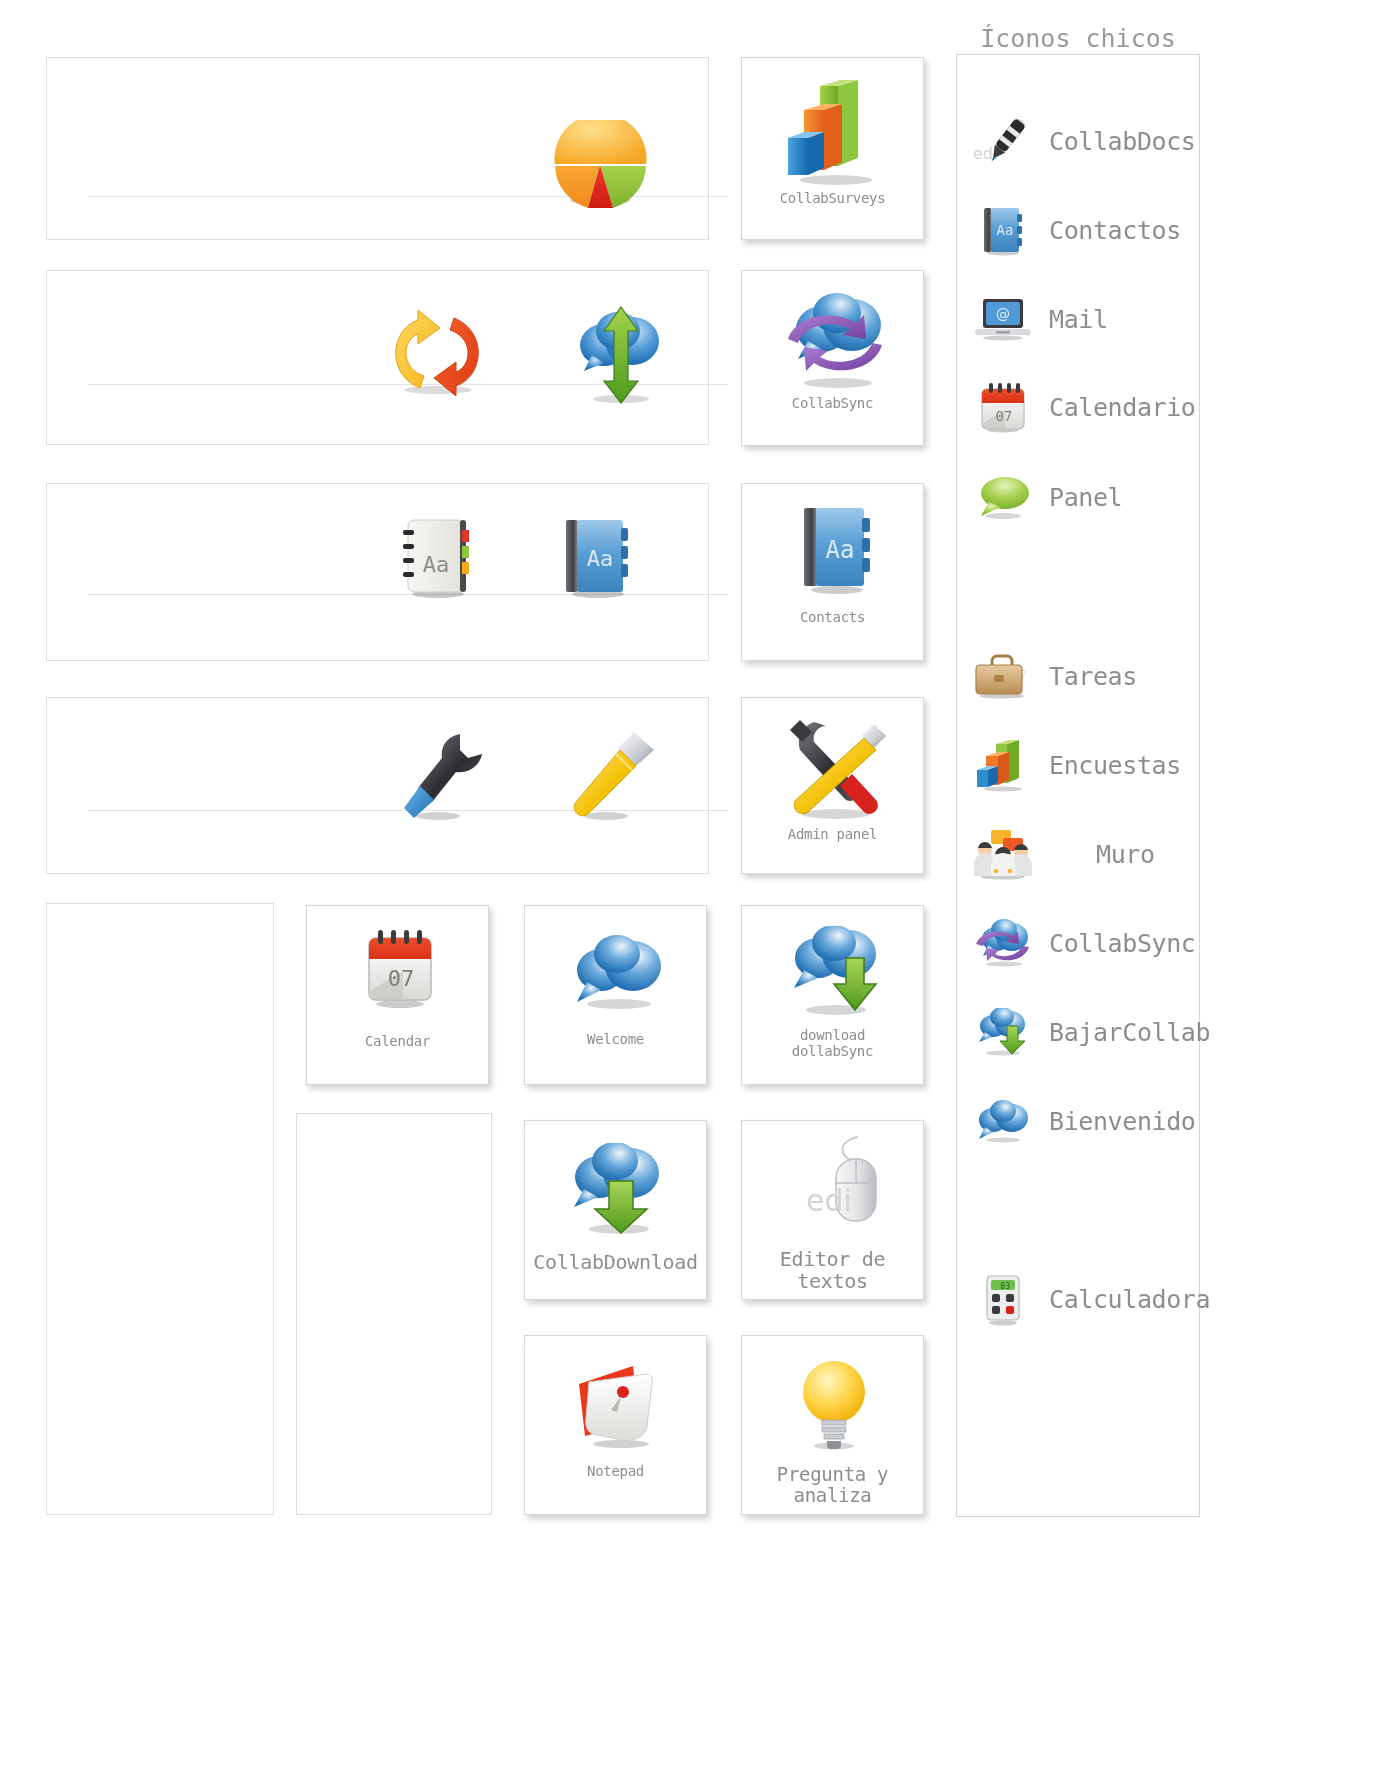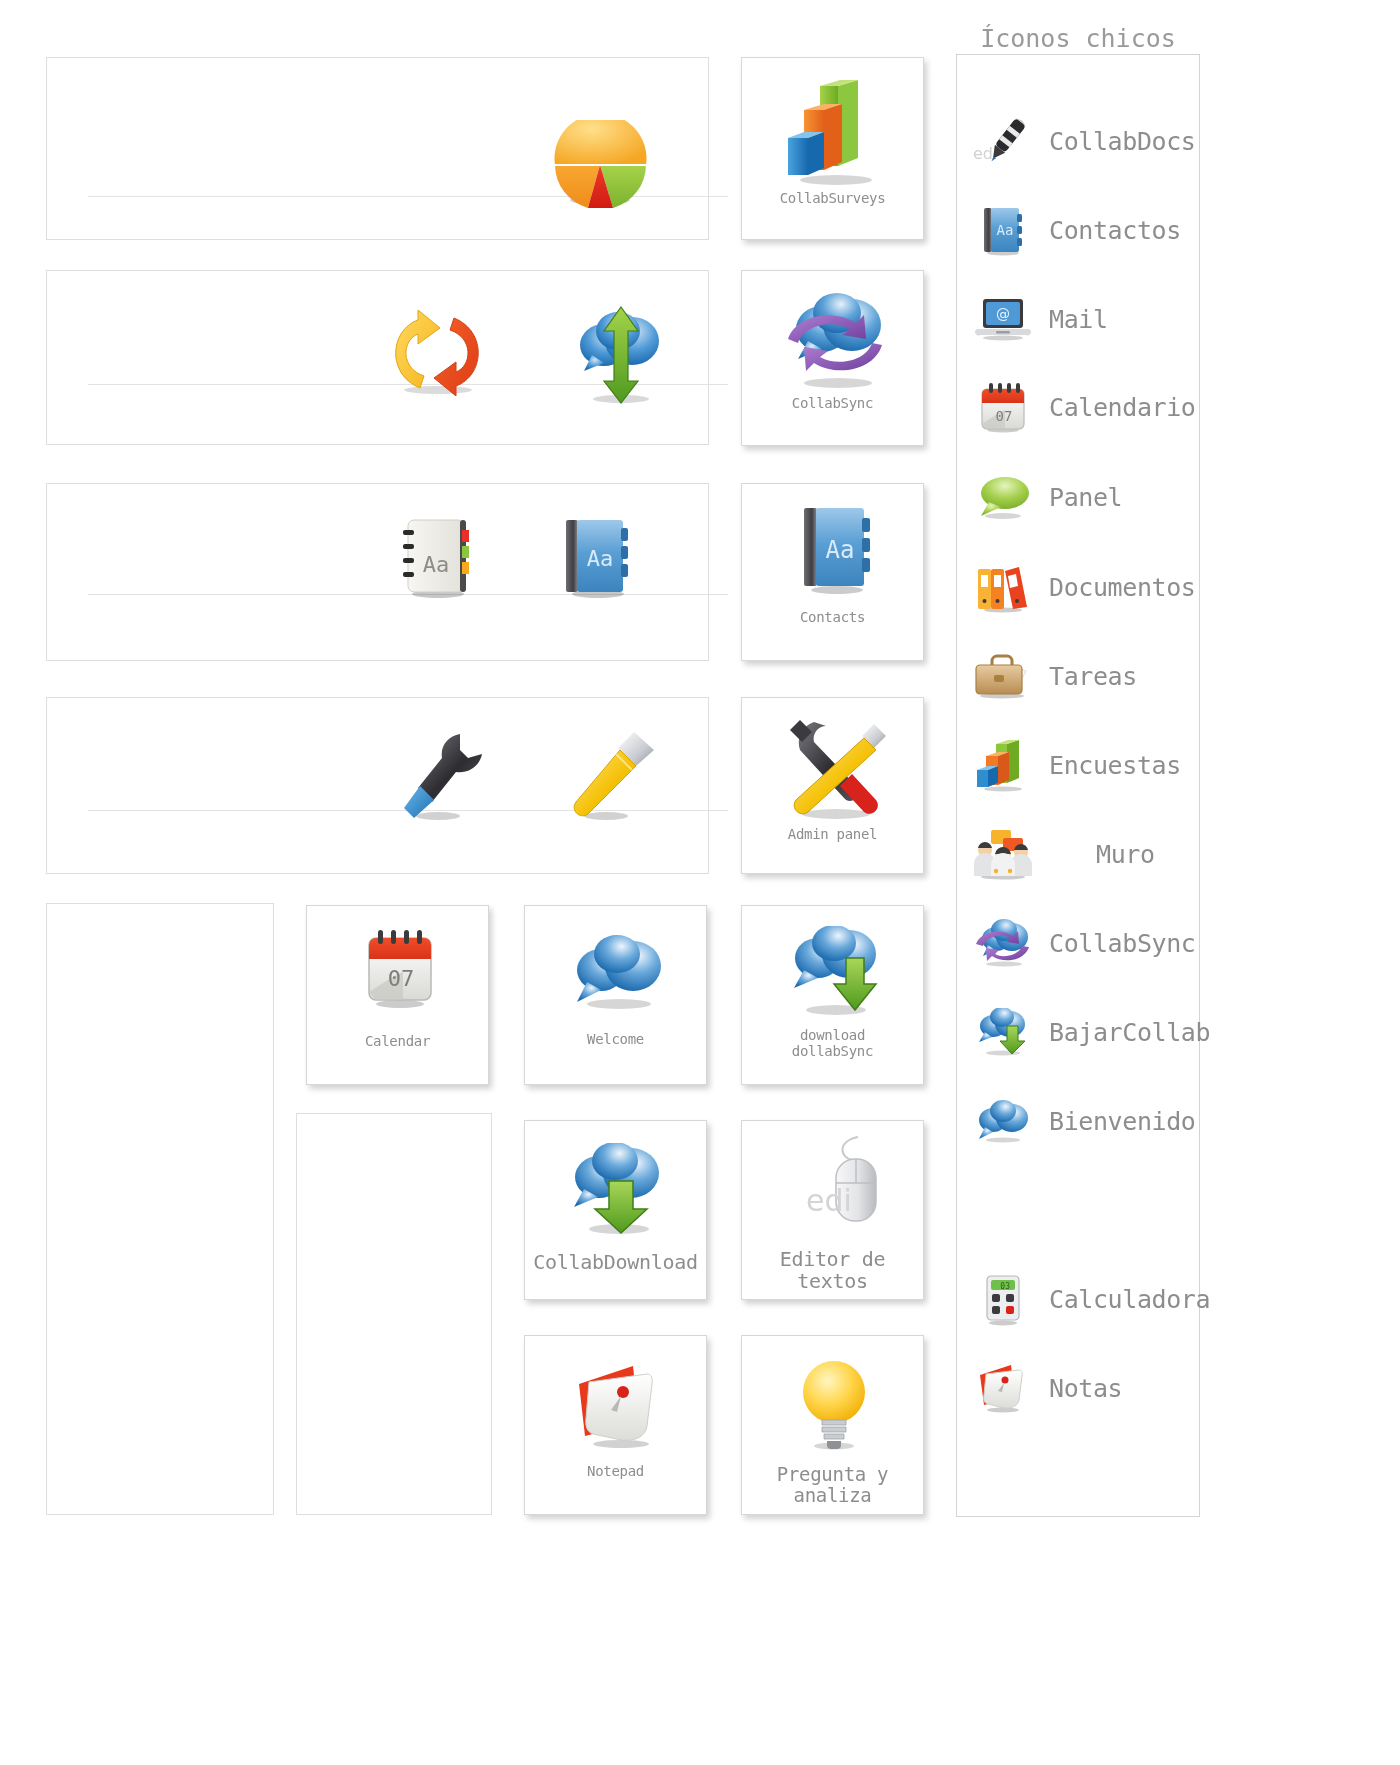--- a/index.html
+++ b/index.html
@@ -580,37 +580,20 @@
           </radialGradient>
         </defs>
         <ellipse cx="28" cy="42" rx="18" ry="3" fill="rgba(0,0,0,0.16)"></ellipse>
         <ellipse cx="30" cy="19" rx="24" ry="16" fill="url(#chG)"></ellipse>
         <path d="M14 28 L6 42 L26 33 Z" fill="url(#chG)"></path>
       </svg>
     </div>
     <div class="side-lbl">Panel</div>
   </div>
 
-  <div class="side-row" style="top:488px;">
-    <div class="side-ico">
-      <svg viewBox="0 0 58 52" width="58" height="52">
-        <ellipse cx="29" cy="49" rx="19" ry="2.6" fill="rgba(0,0,0,0.2)"></ellipse>
-        <rect x="4" y="8" width="13" height="40" rx="2" fill="#f9b233"></rect>
-        <rect x="17" y="8" width="13" height="40" rx="2" fill="#f58220"></rect>
-        <path d="M31 10 L45 6 L53 46 L39 48 Z" fill="#e8431e"></path>
-        <rect x="7" y="14" width="7" height="12" fill="#fff"></rect>
-        <rect x="20" y="14" width="7" height="12" fill="#fff"></rect>
-        <path d="M34 15 L42 13 L44 25 L36 27 Z" fill="#fff"></path>
-        <circle cx="10.5" cy="40" r="2" fill="#3b3b3b"></circle>
-        <circle cx="23.5" cy="40" r="2" fill="#3b3b3b"></circle>
-        <circle cx="43" cy="40" r="2" fill="#3b3b3b"></circle>
-      </svg>
-    </div>
-    <div class="side-lbl">Documentos</div>
-  </div>
 
   <div class="side-row" style="top:577px;">
     <div class="side-ico">
       <svg viewBox="0 0 62 46" width="62" height="46">
         <defs>
           <linearGradient id="brC" x1="0" y1="0" x2="0" y2="1">
             <stop offset="0%" stop-color="#e7cba1"></stop>
               <stop offset="100%" stop-color="#b98d52"></stop>
           </linearGradient>
         </defs>
@@ -734,26 +717,14 @@
         <text x="29" y="16.5" font-family="DejaVu Sans Mono, monospace" font-size="8" fill="#2d5c1c" text-anchor="end">03</text>
         <rect x="11" y="22" width="8" height="8" rx="2" fill="#3b3b3f"></rect>
         <rect x="25" y="22" width="8" height="8" rx="2" fill="#3b3b3f"></rect>
         <rect x="11" y="34" width="8" height="8" rx="2" fill="#3b3b3f"></rect>
         <rect x="25" y="34" width="8" height="8" rx="2" fill="#d8221c"></rect>
       </svg>
     </div>
     <div class="side-lbl">Calculadora</div>
   </div>
 
-  <div class="side-row" style="top:1289px;">
-    <div class="side-ico">
-      <svg viewBox="0 0 56 50" width="56" height="50">
-        <ellipse cx="28" cy="47" rx="16" ry="2.4" fill="rgba(0,0,0,0.2)"></ellipse>
-        <path d="M5 12 L36 2 L40 34 L9 42 Z" fill="#e8391b"></path>
-        <path d="M11 11 L44 7 C46 7 48 9 47 13 L44 37 C43 43 36 46 28 45 L13 41 C9 40 8 37 9 32 Z" fill="url(#npW)" stroke="#cfcfca" stroke-width="1"></path>
-        <circle cx="30" cy="17" r="3.5" fill="#d8221c"></circle>
-        <path d="M29 20 L23 28 L27 29 Z" fill="#b9b9b4"></path>
-      </svg>
-    </div>
-    <div class="side-lbl">Notas</div>
-  </div>
 
 </div>
 
 </body></html>

